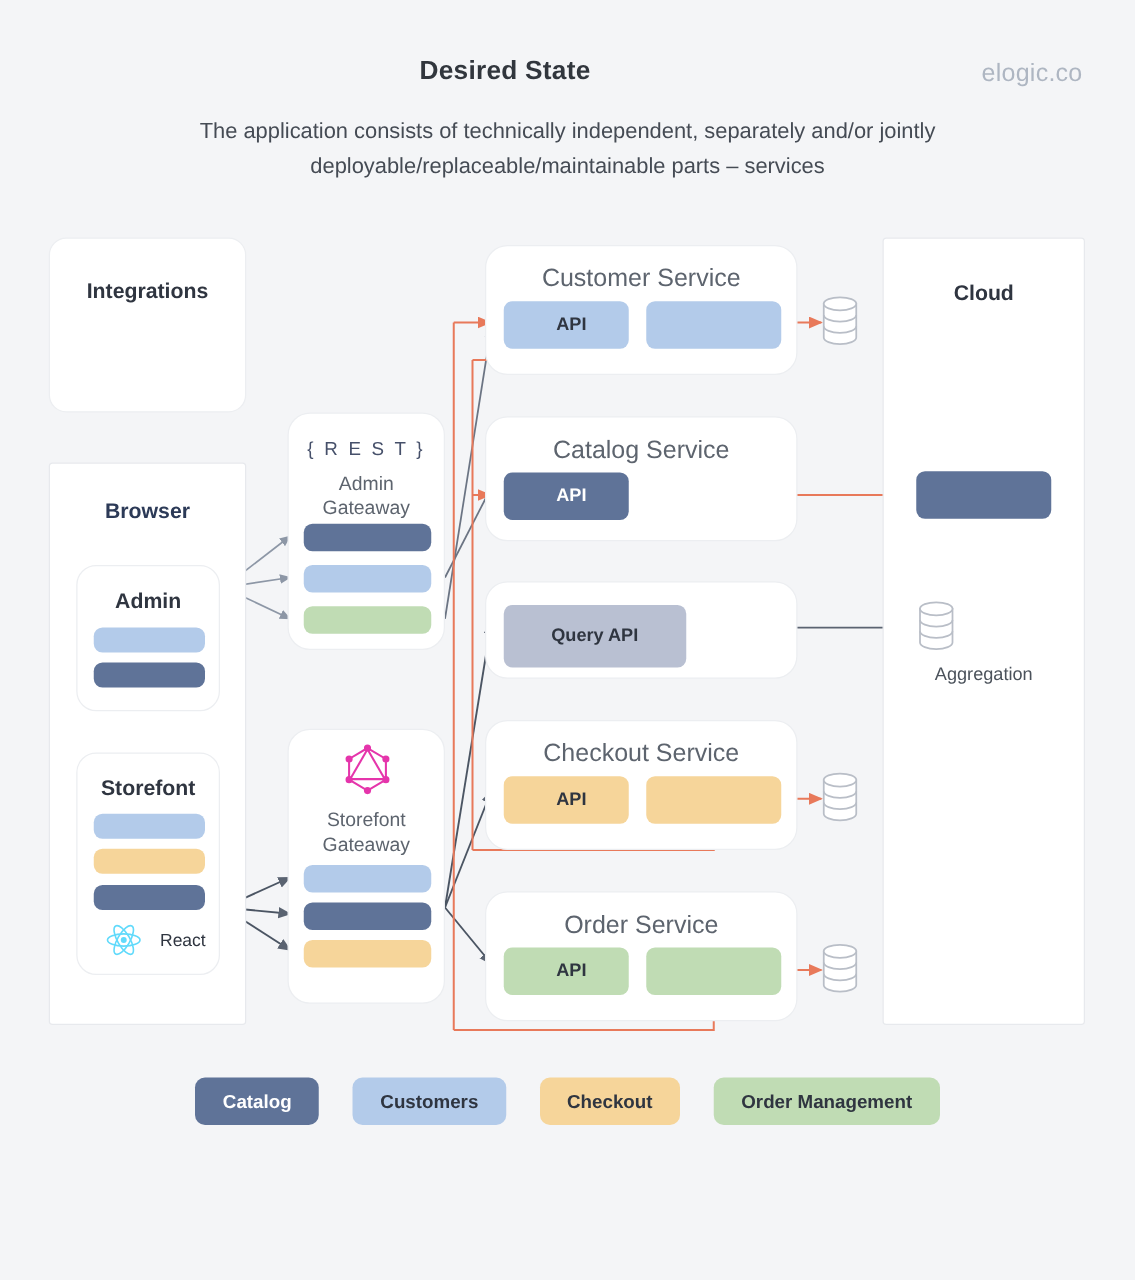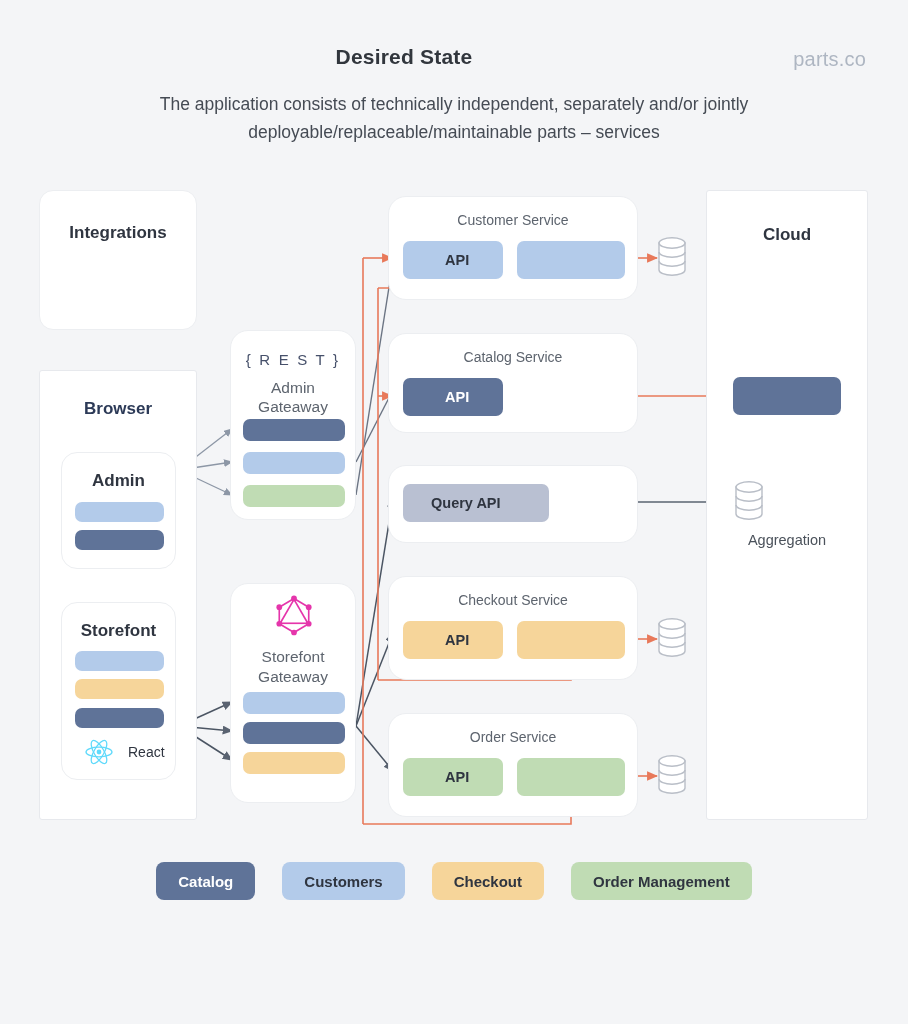--- a/index.html
+++ b/index.html
@@ -32,21 +32,21 @@
     position:absolute;background:#ffffff;border:1px solid #e7e9ed;
     box-sizing:border-box;
   }
   .panel-sq{border-radius:3px;}
   .card{
     position:absolute;background:#ffffff;border:1px solid #eceef1;
     border-radius:18px;box-sizing:border-box;
   }
   .card-lbl{
     position:absolute;width:100%;text-align:center;
-    font-size:14px;color:#5d646e;
+    font-size:20px;color:#5d646e;
   }
   .panel-title{
     position:absolute;width:100%;text-align:center;
     font-size:17px;font-weight:bold;color:#2f3540;
   }
   .panel-title.navy{color:#2c3a57;}
 
   
   .bar{position:absolute;border-radius:7px;box-sizing:border-box;}
   .bar.lbl{
@@ -86,21 +86,21 @@
 
   svg.overlay{position:absolute;left:0;top:0;width:908px;height:1024px;
               pointer-events:none;}
 </style>
 </head>
 <body>
 
 <div id="root">
 
   <div class="title">Desired State</div>
-  <div class="brand">parts.co</div>
+  <div class="brand">elogic.co</div>
   <div class="subtitle">The application consists of technically independent, separately and/or jointly deployable/replaceable/maintainable parts – services</div>
 
   <svg class="overlay" viewBox="0 0 908 1024">
     <defs>
       <marker id="ahOrange" markerWidth="7" markerHeight="7" refX="6.2" refY="3" orient="auto">
         <path d="M0,0 L7,3 L0,6 z" fill="#e8795a"></path>
       </marker>
       <marker id="ahGray" markerWidth="7" markerHeight="7" refX="6.2" refY="3" orient="auto">
         <path d="M0,0 L7,3 L0,6 z" fill="#5a6371"></path>
       </marker>
@@ -244,21 +244,21 @@
     <div class="bar c-blue lbl t-dark" style="left:14px;top:44px;width:100px;height:38px;">API</div>
     <div class="bar c-blue" style="left:128px;top:44px;width:108px;height:38px;"></div>
   </div>
 
   <div class="card" style="left:388px;top:333px;width:250px;height:100px;">
     <div class="card-lbl" style="top:15px;">Catalog Service</div>
     <div class="bar c-slate lbl t-light" style="left:14px;top:44px;width:100px;height:38px;">API</div>
   </div>
 
   <div class="card" style="left:388px;top:465px;width:250px;height:78px;">
-    <div class="bar c-lav lbl t-dark" style="left:14px;top:18px;width:146px;height:38px;padding-left:28px;">Query API</div>
+    <div class="bar c-lav lbl t-dark" style="left:14px;top:18px;width:146px;height:50px;padding-left:38px;">Query API</div>
   </div>
 
   <div class="card" style="left:388px;top:576px;width:250px;height:104px;">
     <div class="card-lbl" style="top:15px;">Checkout Service</div>
     <div class="bar c-tan lbl t-dark" style="left:14px;top:44px;width:100px;height:38px;">API</div>
     <div class="bar c-tan" style="left:128px;top:44px;width:108px;height:38px;"></div>
   </div>
 
   <div class="card" style="left:388px;top:713px;width:250px;height:104px;">
     <div class="card-lbl" style="top:15px;">Order Service</div>

